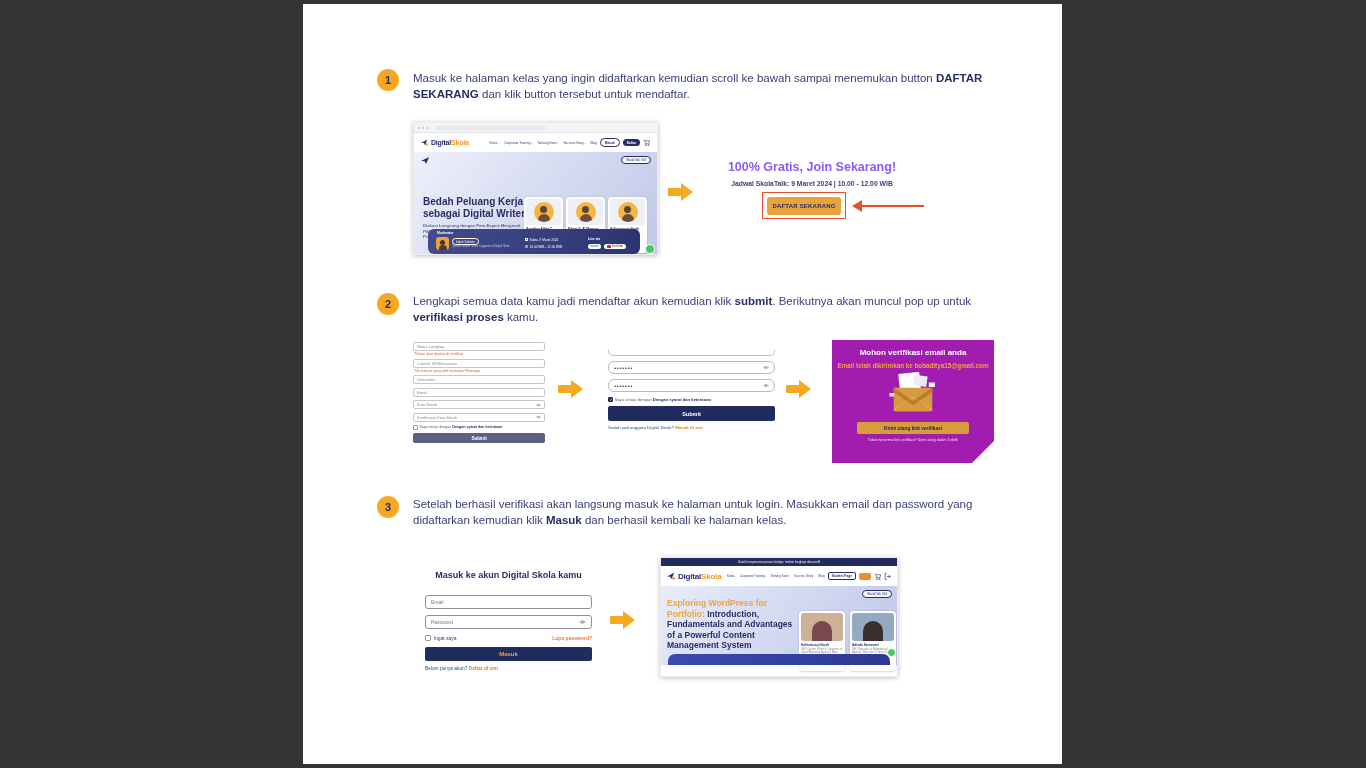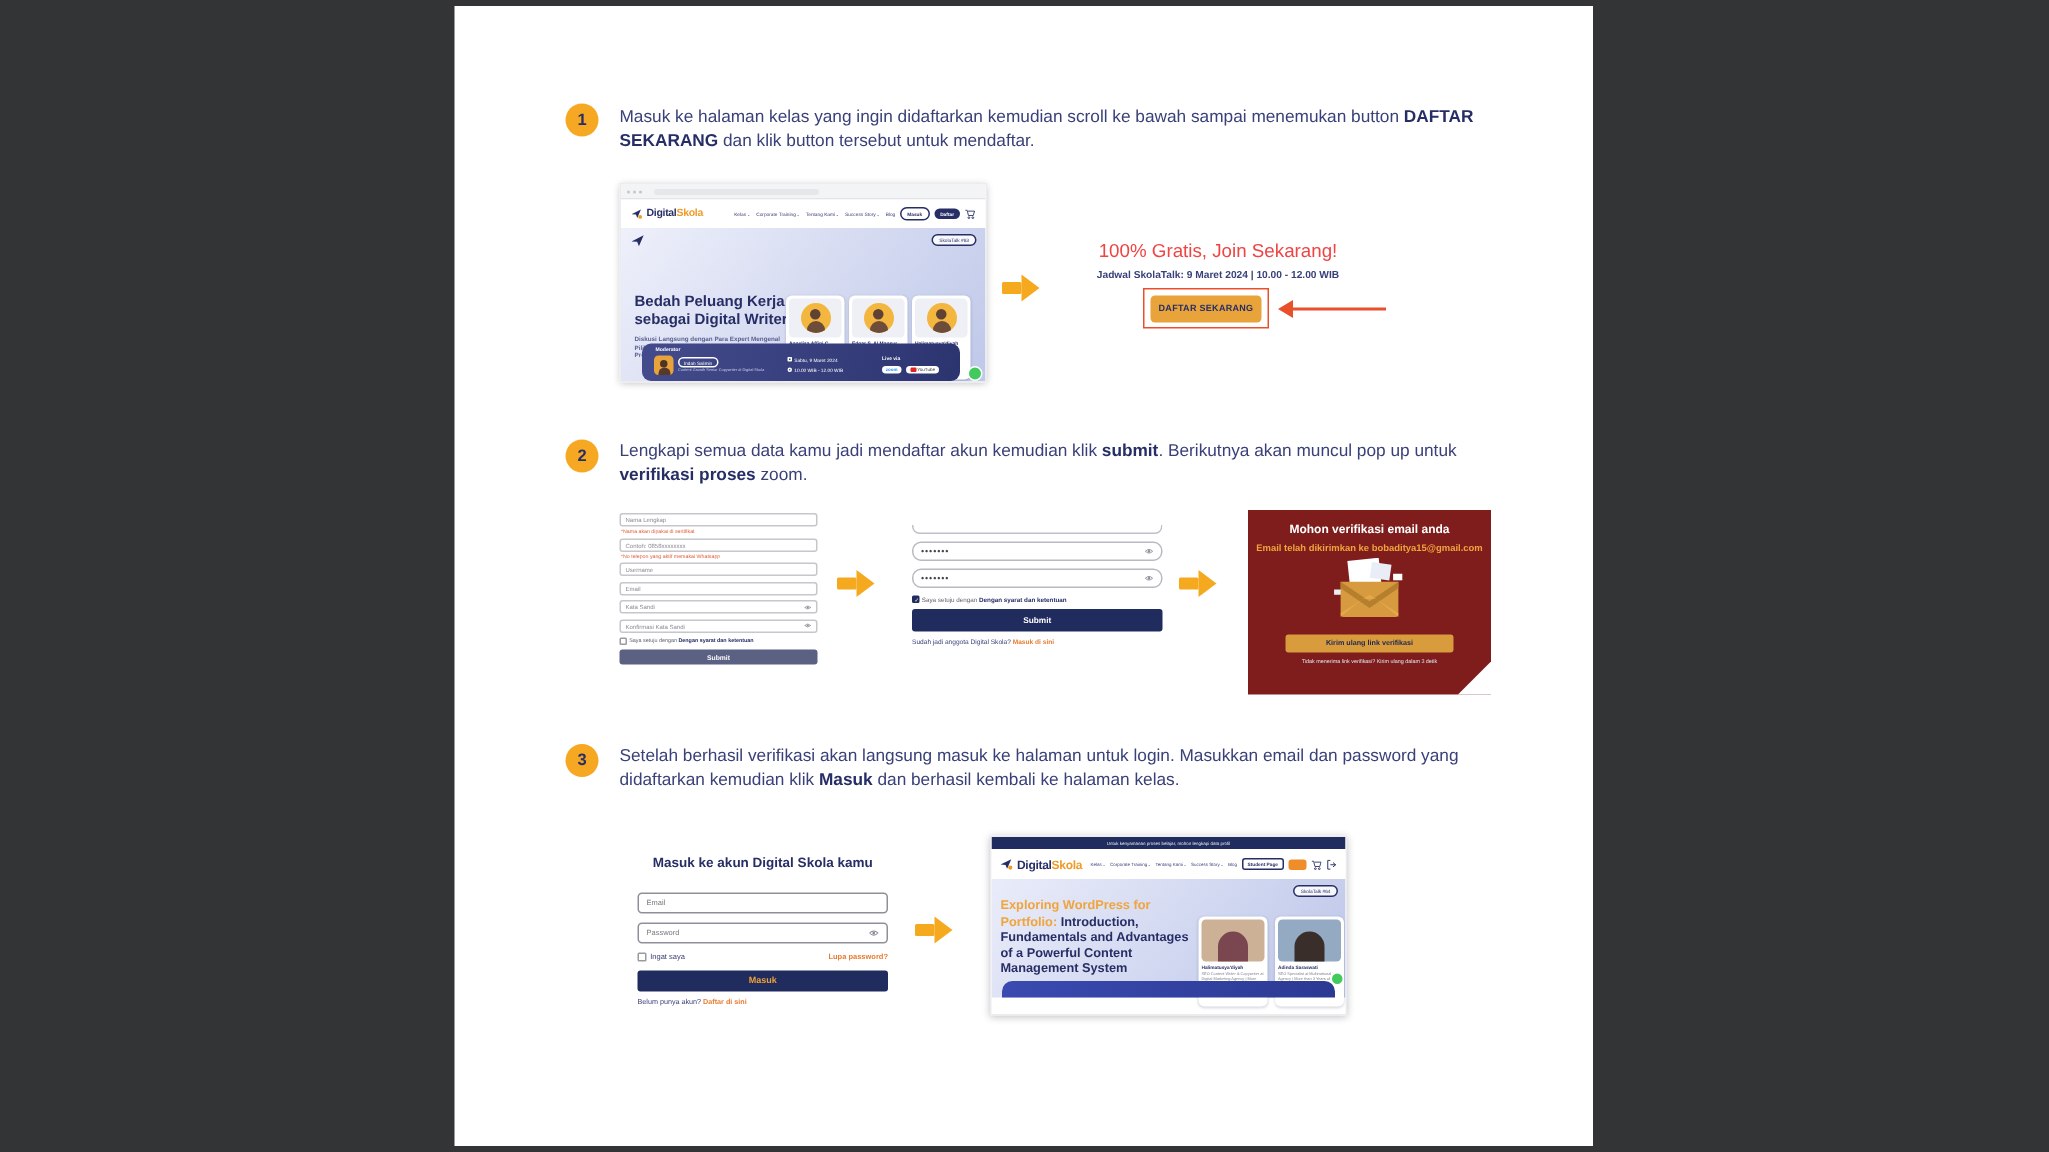--- a/index.html
+++ b/index.html
@@ -55,21 +55,21 @@
   .yt-play{width:4px;height:3px;background:#e02424;border-radius:.8px;display:inline-block}
   .wa{position:absolute;width:10px;height:10px;border-radius:50%;background:#43ca5c;border:1px solid #fff}
   
   .ayl{display:flex;align-items:center}
   .ay-bar{width:13px;height:8px;background:#f5a91f;border-radius:1px}
   .ay-head{width:0;height:0;border-left:12px solid #f5a91f;border-top:9px solid transparent;border-bottom:9px solid transparent}
   .red-arrow{display:flex;align-items:center}
   .ra-head{width:0;height:0;border-right:10px solid #e8502a;border-top:6px solid transparent;border-bottom:6px solid transparent}
   .ra-tail{width:62px;height:2.6px;background:#e8502a}
   
-  .promo-title{width:224px;text-align:center;font-size:12.5px;font-weight:400;color:#ef4444}
+  .promo-title{width:224px;text-align:center;font-size:12.5px;font-weight:700;color:#8b5cf6}
   .promo-sub{width:224px;text-align:center;font-size:6.8px;font-weight:600;color:#3a4179}
   .promo-outline{width:84px;height:27px;border:1.4px solid #e8502a;display:flex;align-items:center;justify-content:center}
   .promo-btn{width:74px;height:18px;background:#e8a33b;border-radius:3px;color:#272e66;font-weight:700;font-size:6px;display:flex;align-items:center;justify-content:center;letter-spacing:.2px;cursor:pointer}
   
   .inp{border:1px solid #c6c6cd;border-radius:2px;background:#fff;display:flex;align-items:center;padding:0 3px;position:relative}
   .ph4{font-size:4px;color:#8a8a93}
   .i9{height:9px;margin-bottom:1px}
   .mb35{margin-bottom:3.5px}
   .helper{font-size:3.5px;line-height:4px;color:#e0603a;margin:1px 0 2.5px 1px}
   .eye{margin-left:auto}
@@ -82,21 +82,21 @@
   .submit1{height:10px;background:#5b6183;border-radius:2px;color:#fff;font-size:4.5px;font-weight:700;display:flex;align-items:center;justify-content:center;cursor:pointer}
   .f2-cut{height:6px;border:1px solid #c0c0c8;border-top:none;border-radius:0 0 5px 5px;margin-bottom:5px}
   .inp13{height:13px;border:1px solid #b9b9c1;border-radius:6px;display:flex;align-items:center;padding:0 5px;margin-bottom:5px}
   .dots{font-size:6px;letter-spacing:.6px;color:#44444c;line-height:1}
   .ag42{font-size:4.2px;color:#62626b}
   .ag42 b{color:#272e66}
   .submit2{height:15px;background:#212c5e;border-radius:2px;color:#fff;font-size:5.5px;font-weight:700;display:flex;align-items:center;justify-content:center;margin:4px 0;cursor:pointer}
   .f2-foot{font-size:4.4px;color:#3a4179}
   .lnk{color:#e87c33;font-weight:700;cursor:pointer}
   
-  .popup{background:#7f1d1d;color:#fff;text-align:center;padding-top:8px;position:absolute;overflow:hidden}
+  .popup{background:#a21caf;color:#fff;text-align:center;padding-top:8px;position:absolute;overflow:hidden}
   .pp-title{font-size:8px;font-weight:700}
   .pp-sub{font-size:6.3px;font-weight:700;color:#f0a43c;margin-top:5px}
   .pp-btn{width:112px;height:12px;margin:4px auto 0;background:#d99c3c;border-radius:2px;color:#1d2553;font-weight:700;font-size:4.8px;display:flex;align-items:center;justify-content:center;cursor:pointer}
   .pp-foot{font-size:3.6px;color:#e4e6f2;margin-top:4px}
   .pp-corner{position:absolute;right:-1px;bottom:-1px;width:0;height:0;border-left:24px solid transparent;border-bottom:24px solid #fff}
   
   .lg-title{text-align:center;font-size:9px;font-weight:700;color:#272e66;margin-bottom:15px}
   .inp14{height:14px;border:1px solid #8f8f99;border-radius:3px;display:flex;align-items:center;padding:0 5px;margin-bottom:6px;background:#fff}
   .ph5{font-size:5px;color:#77777f}
   .lg-row{display:flex;align-items:center;font-size:5px;color:#3a4179;margin:1px 0 6px}
@@ -228,21 +228,21 @@
     <div class="promo-btn">DAFTAR SEKARANG</div>
   </div>
   <div class="red-arrow abs" style="left:549px;top:196px">
       <div class="ra-head"></div>
       <div class="ra-tail"></div>
     </div>
 
   <div class="abs step-badge" style="left:74px;top:289px">
       <span>2</span>
     </div>
-  <div class="abs step-p" style="left:110px;top:290px"><span>Lengkapi semua data kamu jadi mendaftar akun kemudian klik </span><b>submit</b><span>. Berikutnya akan muncul pop up untuk </span><b>verifikasi proses</b><span> zoom.</span></div>
+  <div class="abs step-p" style="left:110px;top:290px"><span>Lengkapi semua data kamu jadi mendaftar akun kemudian klik </span><b>submit</b><span>. Berikutnya akan muncul pop up untuk </span><b>verifikasi proses</b><span> kamu.</span></div>
 
   <div class="abs" style="left:110px;top:338px;width:132px">
     <div class="inp i9">
         <span class="ph4">Nama Lengkap</span>
       </div>
     <div class="helper">*Nama akan dipakai di sertifikat</div>
     <div class="inp i9">
         <span class="ph4">Contoh: 0858xxxxxxxx</span>
       </div>
     <div class="helper">*No telepon yang aktif memakai Whatsapp</div>

